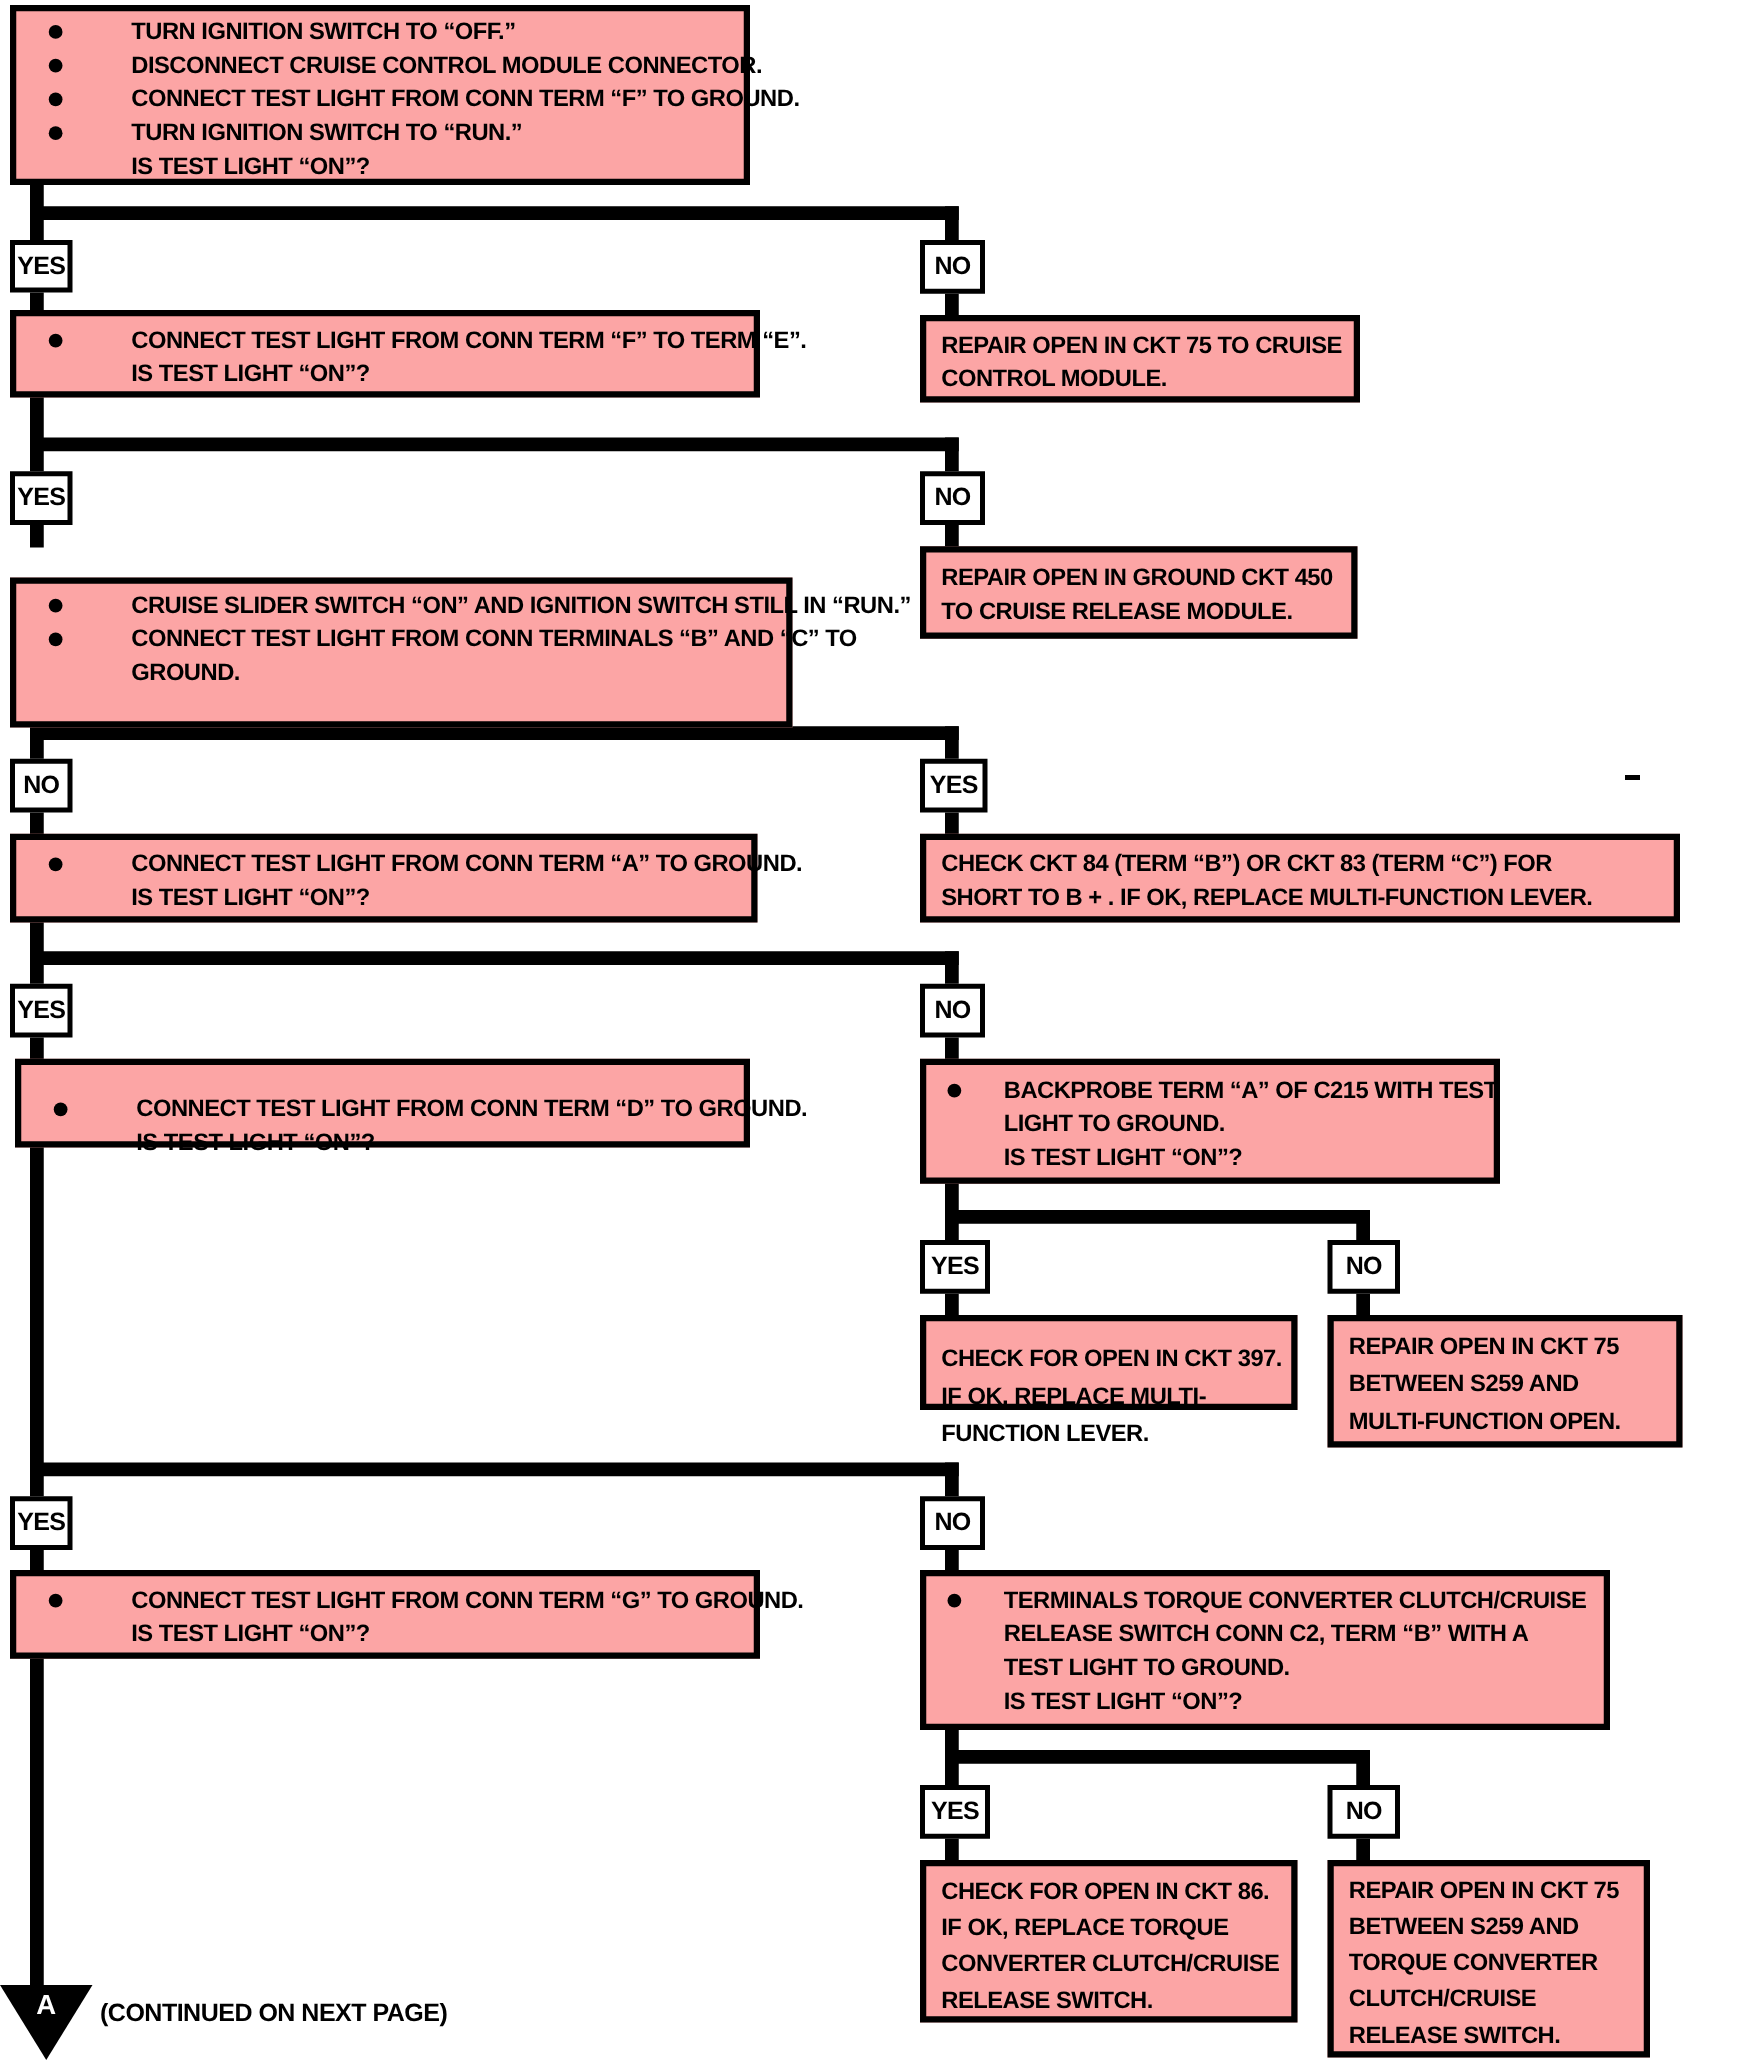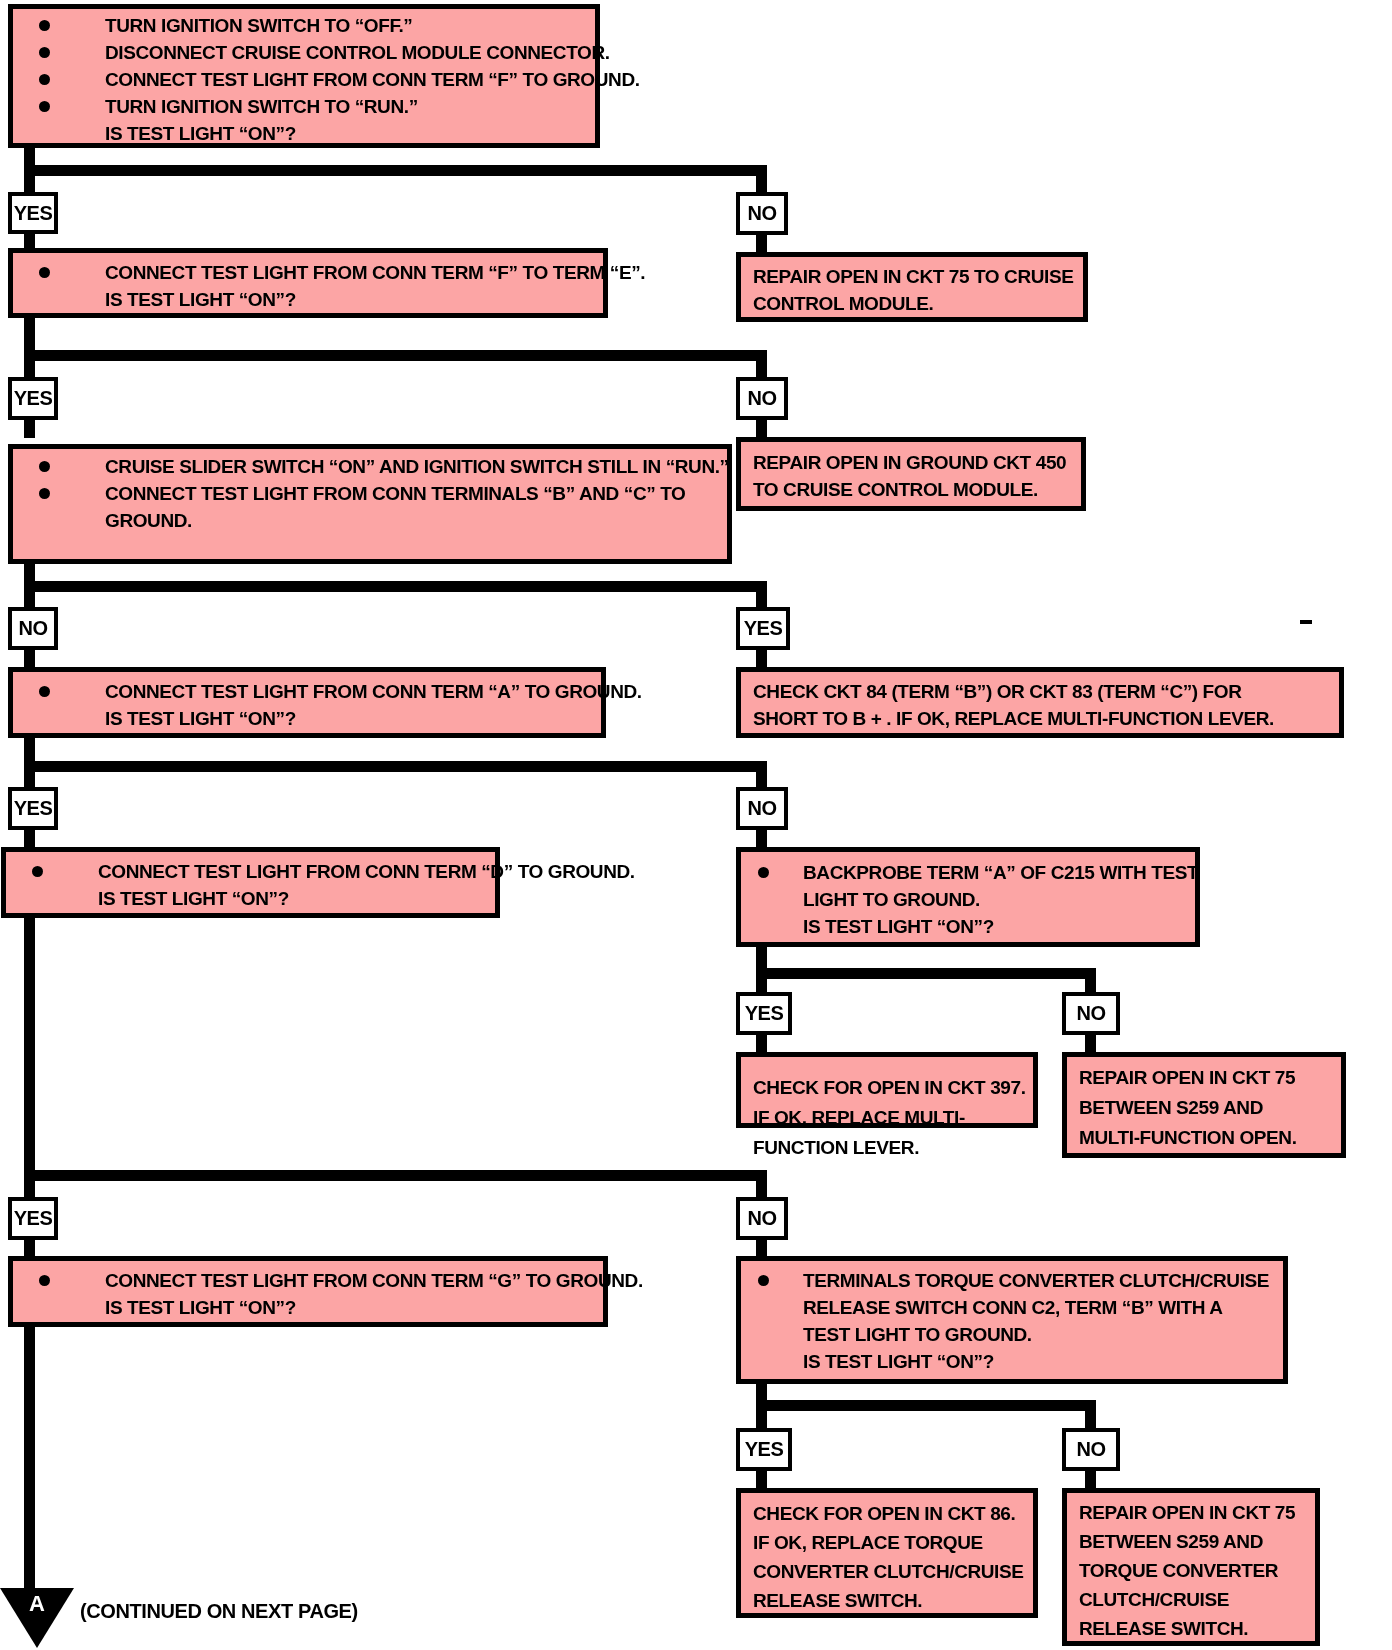--- a/index.html
+++ b/index.html
@@ -102,29 +102,29 @@
     <div class="ln"><span>CONTROL MODULE.</span></div>
   </div>
 
   <div class="tag" style="left:8px;top:377px;width:50px;height:43px">
       <span>YES</span>
     </div>
   <div class="tag" style="left:736px;top:377px;width:52px;height:43px">
       <span>NO</span>
     </div>
 
-  <div class="box lg" style="left:8px;top:444px;width:724px;height:120px;padding-top:4px">
+  <div class="box lg" style="left:8px;top:462px;width:626px;height:120px;padding-top:4px">
     <div class="ln"><span class="dot"></span><span>CRUISE SLIDER SWITCH “ON” AND IGNITION SWITCH STILL IN “RUN.”</span></div>
     <div class="ln"><span class="dot"></span><span>CONNECT TEST LIGHT FROM CONN TERMINALS “B” AND “C” TO</span></div>
     <div class="ln"><span>GROUND.</span></div>
   </div>
 
   <div class="box plain" style="left:736px;top:437px;width:350px;height:74px;padding-top:7px">
     <div class="ln"><span>REPAIR OPEN IN GROUND CKT 450</span></div>
-    <div class="ln"><span>TO CRUISE CONTROL MODULE.</span></div>
+    <div class="ln"><span>TO CRUISE RELEASE MODULE.</span></div>
   </div>
 
   <div class="tag" style="left:8px;top:607px;width:50px;height:43px">
       <span>NO</span>
     </div>
   <div class="tag" style="left:736px;top:607px;width:54px;height:43px">
       <span>YES</span>
     </div>
 
   <div class="box lg" style="left:8px;top:667px;width:598px;height:71px;padding-top:6px">
@@ -137,21 +137,21 @@
     <div class="ln"><span>SHORT TO B + . IF OK, REPLACE MULTI-FUNCTION LEVER.</span></div>
   </div>
 
   <div class="tag" style="left:8px;top:787px;width:50px;height:43px">
       <span>YES</span>
     </div>
   <div class="tag" style="left:736px;top:787px;width:52px;height:43px">
       <span>NO</span>
     </div>
 
-  <div class="box lg" style="left:1px;top:847px;width:499px;height:71px;padding-top:6px">
+  <div class="box lg" style="left:12px;top:847px;width:588px;height:71px;padding-top:22px">
     <div class="ln"><span class="dot"></span><span>CONNECT TEST LIGHT FROM CONN TERM “D” TO GROUND.</span></div>
     <div class="ln"><span>IS TEST LIGHT “ON”?</span></div>
   </div>
 
   <div class="box rt" style="left:736px;top:847px;width:464px;height:100px;padding-top:7px">
     <div class="ln"><span class="dot"></span><span>BACKPROBE TERM “A” OF C215 WITH TEST</span></div>
     <div class="ln"><span>LIGHT TO GROUND.</span></div>
     <div class="ln"><span>IS TEST LIGHT “ON”?</span></div>
   </div>
 

